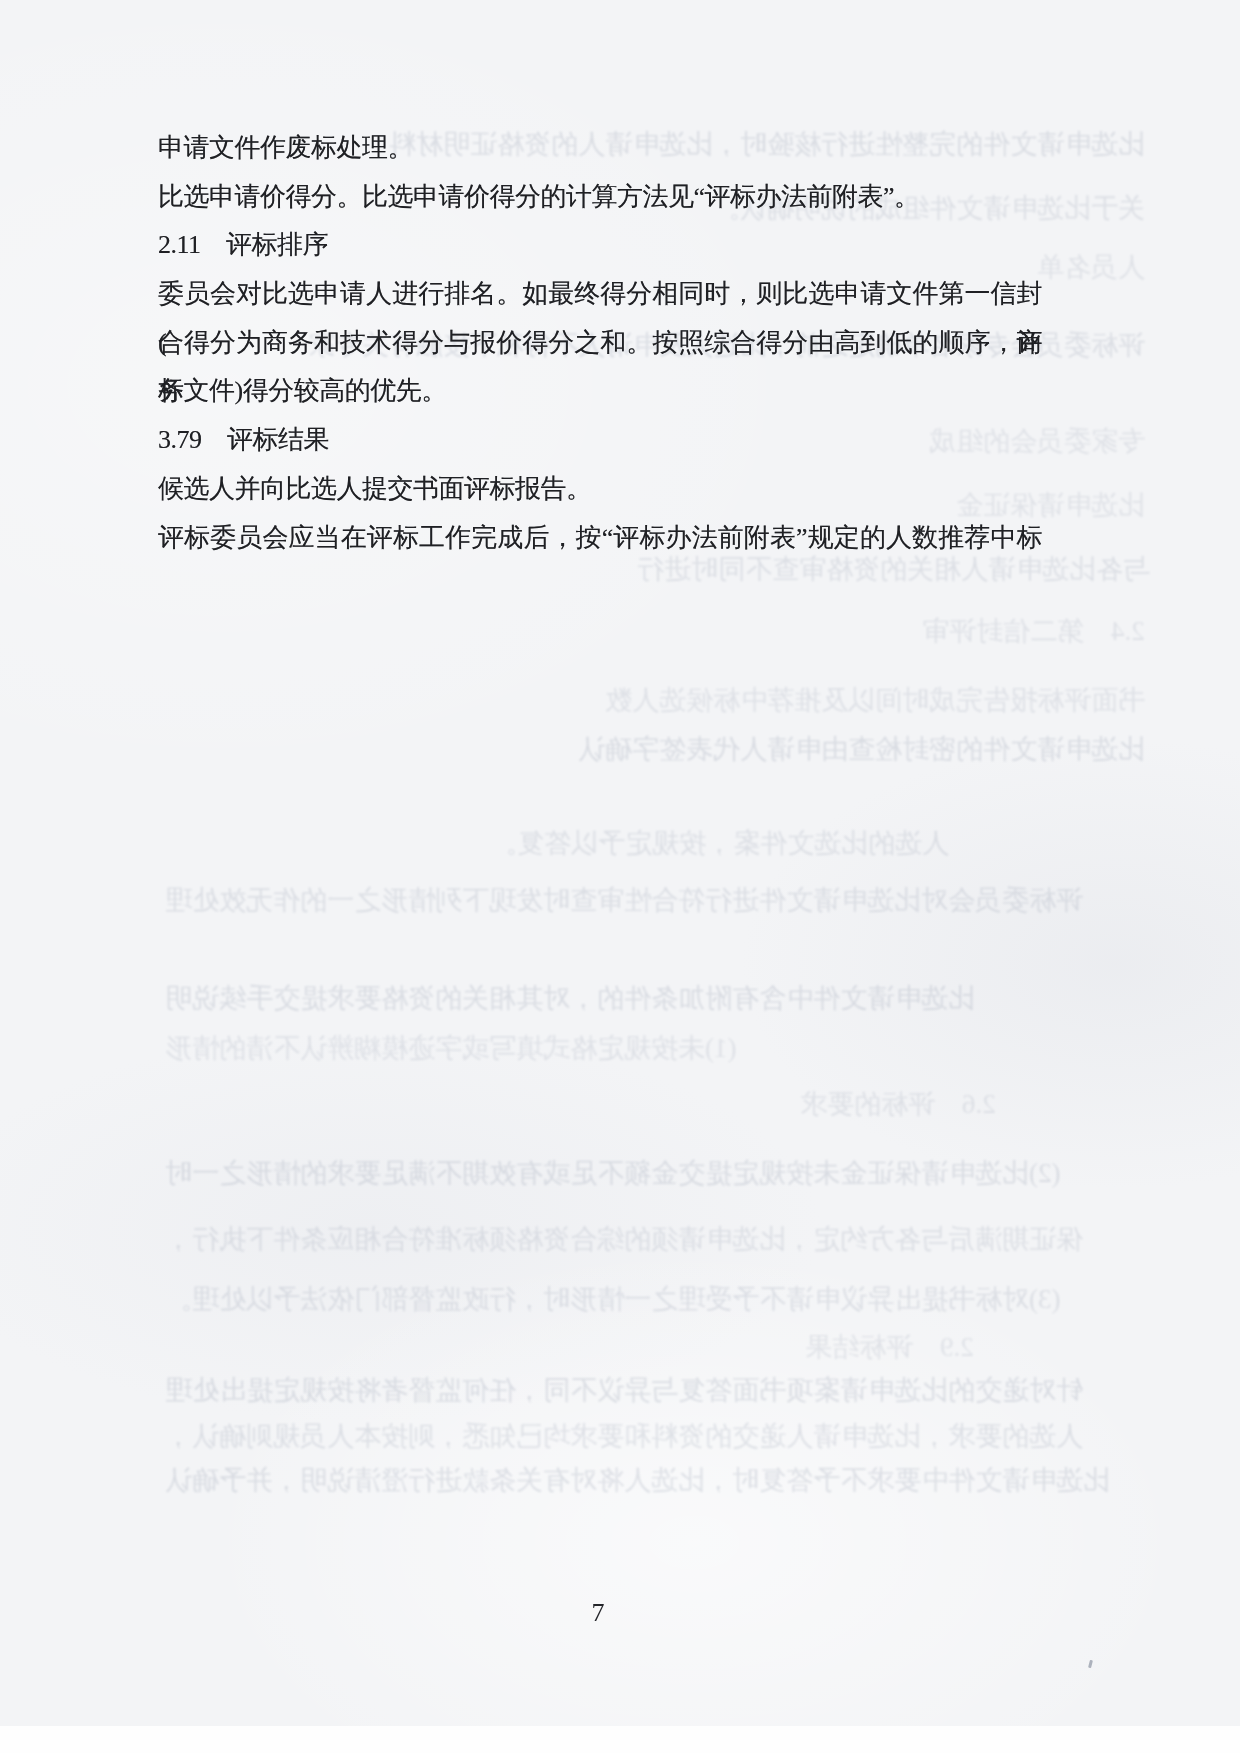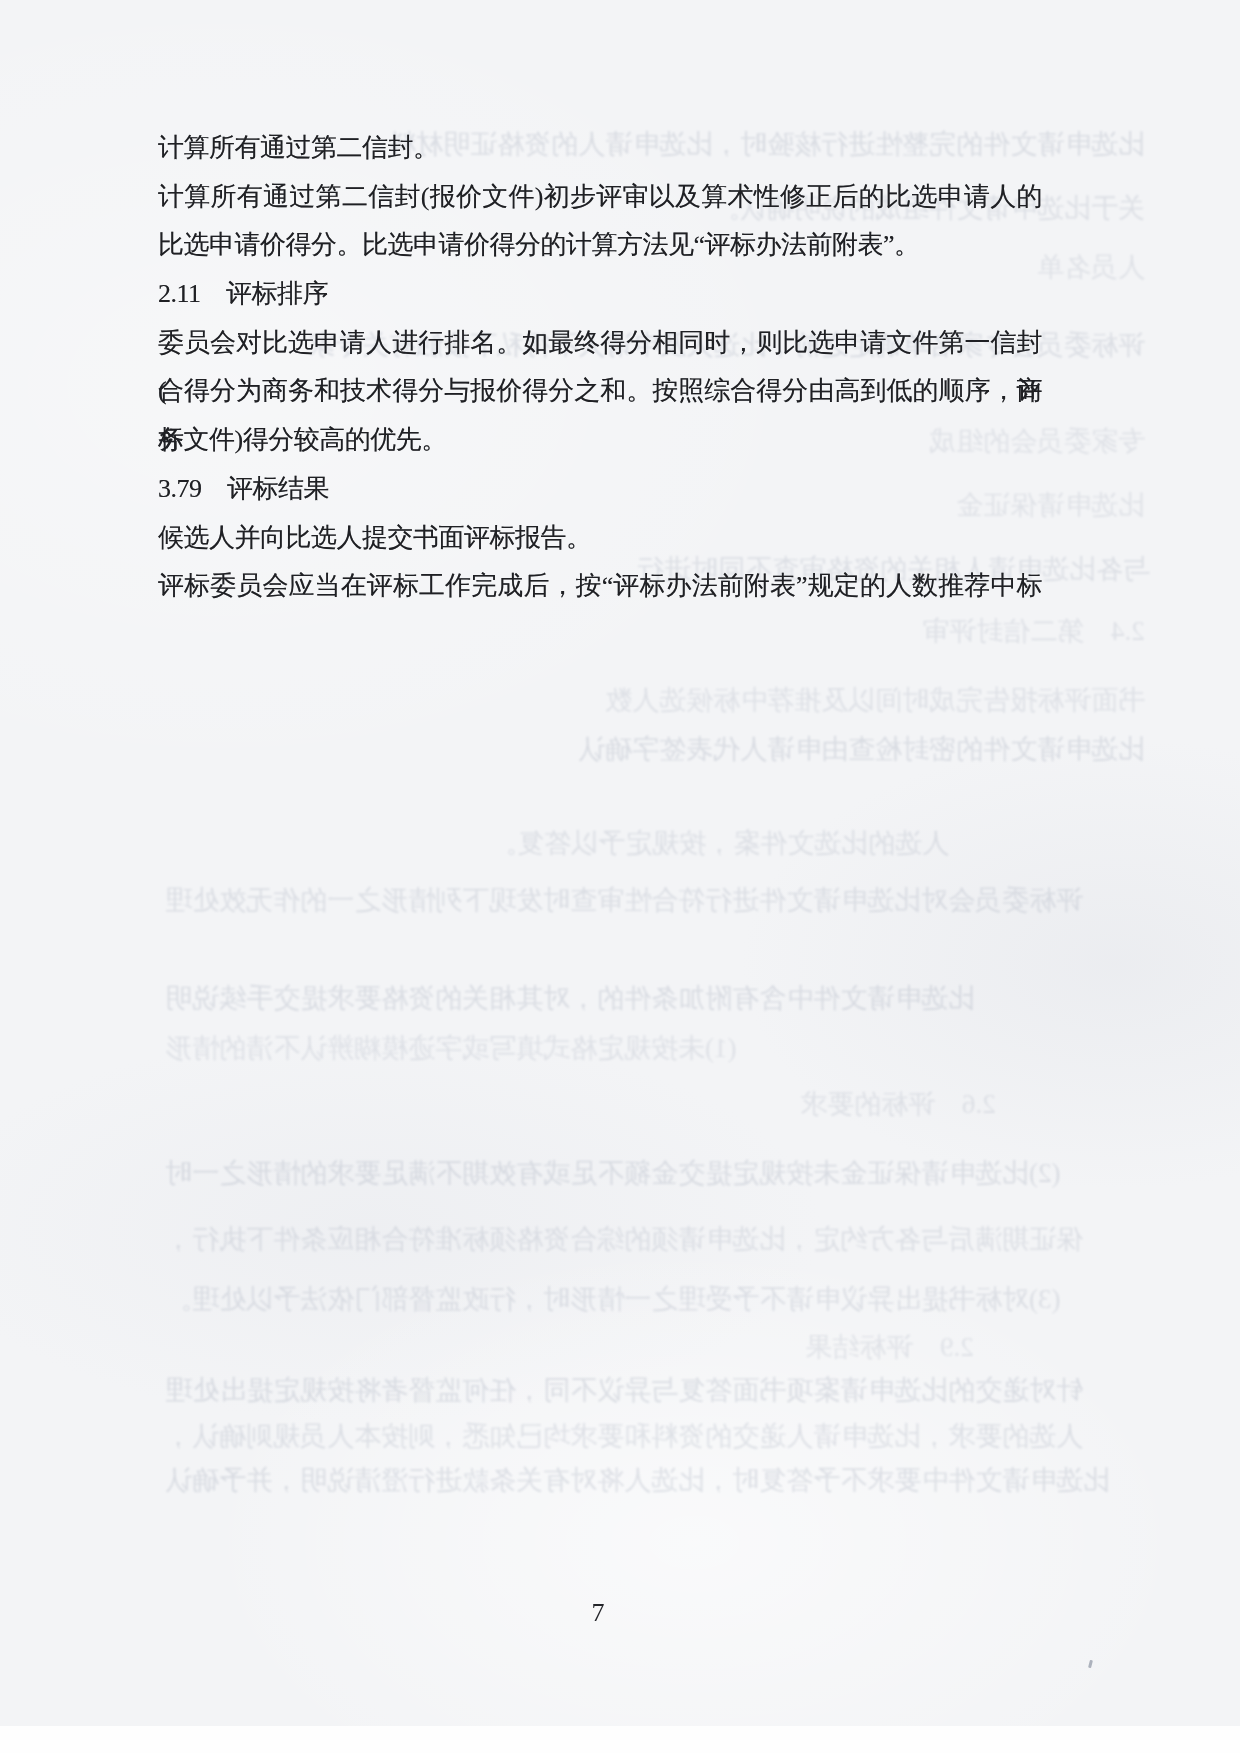--- a/index.html
+++ b/index.html
@@ -92,22 +92,21 @@
       <div class="ghost" style="top: 1155px; left: 165px; opacity: 0.16;">(2)比选申请保证金未按规定提交金额不足或有效期不满足要求的情形之一时</div>
       <div class="ghost" style="top: 1221px; left: 165px; opacity: 0.14;">保证期满后与各方约定，比选申请须的综合资格须标准符合相应条件下执行，</div>
       <div class="ghost" style="top: 1281px; left: 165px; opacity: 0.15;">(3)对标书提出异议申请不予受理之一情形时，行政监督部门依法予以处理。</div>
       <div class="ghost" style="top: 1329px; left: 805px; opacity: 0.13;">2.9　评标结果</div>
       <div class="ghost" style="top: 1372px; left: 165px; opacity: 0.17;">针对递交的比选申请案项书面答复与异议不同，任何监督者将按规定提出处理</div>
       <div class="ghost" style="top: 1418px; left: 165px; opacity: 0.15;">人选的要求，比选申请人递交的资料和要求均已知悉，则按本人员规则确认，</div>
       <div class="ghost" style="top: 1462px; left: 165px; opacity: 0.16;">比选申请文件中要求不予答复时，比选人将对有关条款进行澄清说明，并予确认</div>
     </div>
 
   <div id="text-column">
-    <div class="line">计算所有通过第二信封。</div>
-    <div class="line full">计算所有通过第二信封(报价文件)初步评审以及算术性修正后的比选申请人的</div>
+    <div class="line">申请文件作废标处理。</div>
     <div class="line">比选申请价得分。比选申请价得分的计算方法见“评标办法前附表”。</div>
     <div class="line">2.11　评标排序</div>
     <div class="line full">委员会对比选申请人进行排名。如最终得分相同时，则比选申请文件第一信封(商</div>
     <div class="line full">合得分为商务和技术得分与报价得分之和。按照综合得分由高到低的顺序，评标</div>
     <div class="line">务文件)得分较高的优先。</div>
     <div class="line">3.79　评标结果</div>
     <div class="line">候选人并向比选人提交书面评标报告。</div>
     <div class="line full">评标委员会应当在评标工作完成后，按“评标办法前附表”规定的人数推荐中标</div>
   </div>
 

